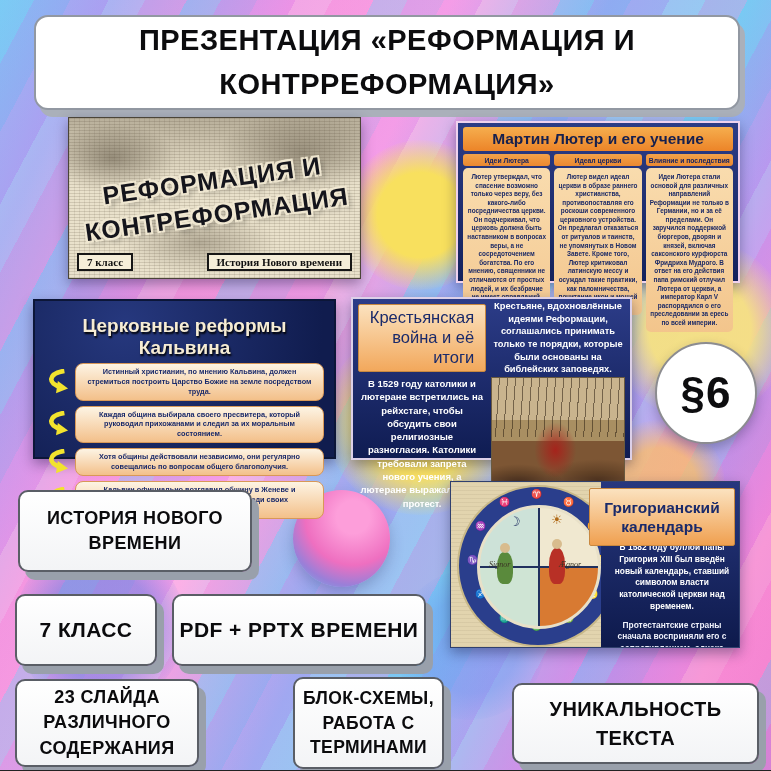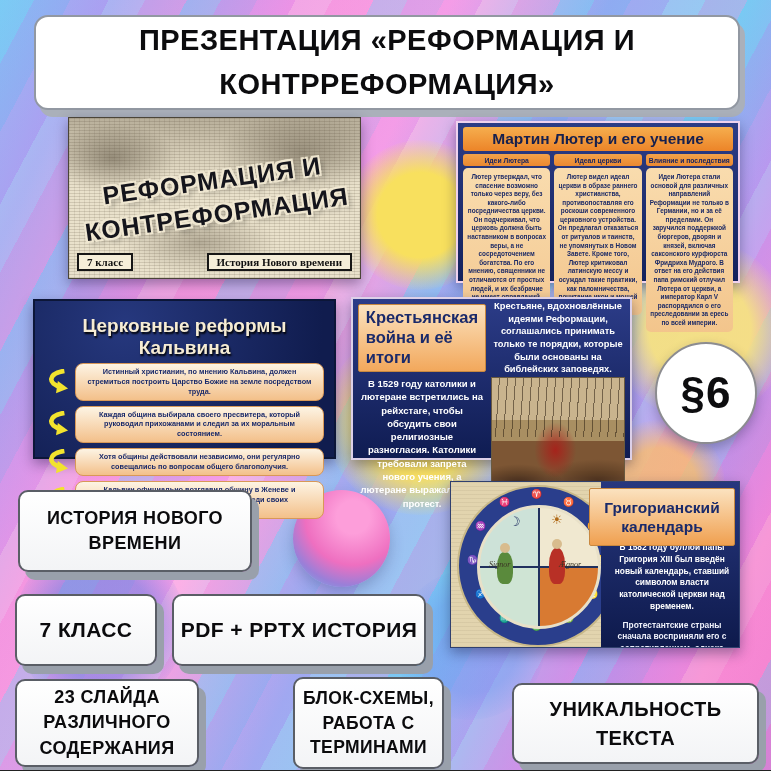--- a/index.html
+++ b/index.html
@@ -77,22 +77,22 @@
   .s3 .arrow{width:30px;height:26px;flex:0 0 30px;}
   .s3 .box{flex:1;background:linear-gradient(180deg,#fdf4e4,#f3c08a);border:1px solid #d89858;
     border-radius:8px;color:#1a2a6a;font-size:7.3px;font-weight:700;text-align:center;
     display:flex;align-items:center;justify-content:center;padding:3px 10px;min-height:20px;line-height:1.35;}
 
   
   .s4{left:351px;top:297px;width:281px;height:163px;border:2px solid #dcd0e8;box-sizing:border-box;
     background:linear-gradient(180deg,#2c3c88,#0f1c52);
     display:grid;grid-template-columns:128px 1fr;grid-template-rows:68px 1fr;gap:5px;padding:5px;}
   .s4 .tbox{background:linear-gradient(180deg,#fbe2bf,#f2a85c);border:1px solid #c88840;border-radius:2px;
-    display:flex;align-items:center;justify-content:center;font-size:16.5px;font-weight:700;
-    color:#1a2a6a;text-align:left;white-space:pre-line;line-height:1.2;}
+    display:flex;align-items:center;justify-content:center;font-size:16.5px;font-weight:400;
+    color:#1a2a6a;text-align:right;white-space:pre-line;line-height:1.2;}
   .s4 .intro{display:flex;align-items:center;justify-content:center;color:#fff;font-size:9.3px;
     font-weight:700;text-align:center;line-height:1.35;padding:0 2px;}
   .s4 .body{display:flex;align-items:center;justify-content:center;color:#fff;font-size:9.5px;
     font-weight:700;text-align:center;line-height:1.4;padding:0 2px;}
   .s4 .painting{position:relative;border:1px solid #6a5a40;overflow:hidden;
     background:
       radial-gradient(ellipse 30px 40px at 48% 55%, rgba(170,30,25,.9), rgba(170,30,25,0) 70%),
       radial-gradient(ellipse 60px 25px at 20% 80%, rgba(60,38,22,.8), transparent 75%),
       radial-gradient(ellipse 70px 28px at 80% 78%, rgba(70,45,25,.8), transparent 75%),
       linear-gradient(180deg,#c9b48e 0 32%,#a98f62 32% 48%,#7d5634 48% 100%);}
@@ -268,21 +268,21 @@
       <div class="cal-title">Григорианский
 календарь</div>
       <div class="para">В 1582 году буллой папы Григория XIII был введён новый календарь, ставший символом власти католической церкви над временем.</div>
       <div class="para">Протестантские страны сначала восприняли его с сопротивлением, однако позже осознали его необходимость и приняли новый календарь.</div>
     </div>
   </div>
 
   <div class="wbadge wb-history">ИСТОРИЯ  НОВОГО
 ВРЕМЕНИ</div>
   <div class="wbadge wb-grade">7 КЛАСС</div>
-  <div class="wbadge wb-formats">PDF + PPTX ИСТОРИЯ</div>
+  <div class="wbadge wb-formats">PDF + PPTX ВРЕМЕНИ</div>
   <div class="wbadge wb-slides">23 СЛАЙДА
 РАЗЛИЧНОГО
 СОДЕРЖАНИЯ</div>
   <div class="wbadge wb-schemes">БЛОК-СХЕМЫ,
 РАБОТА С
 ТЕРМИНАМИ</div>
   <div class="wbadge wb-unique">УНИКАЛЬНОСТЬ
 ТЕКСТА</div>
 </div>
 

